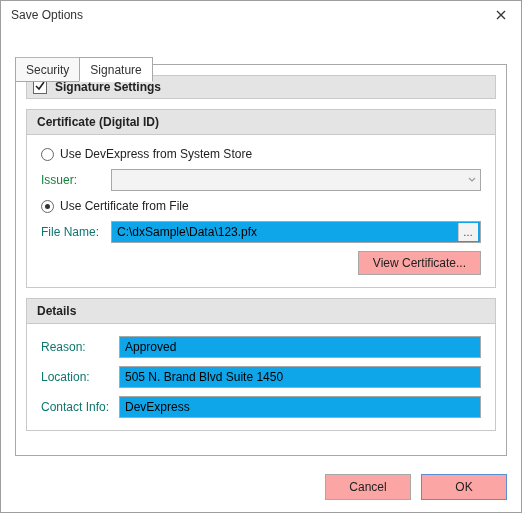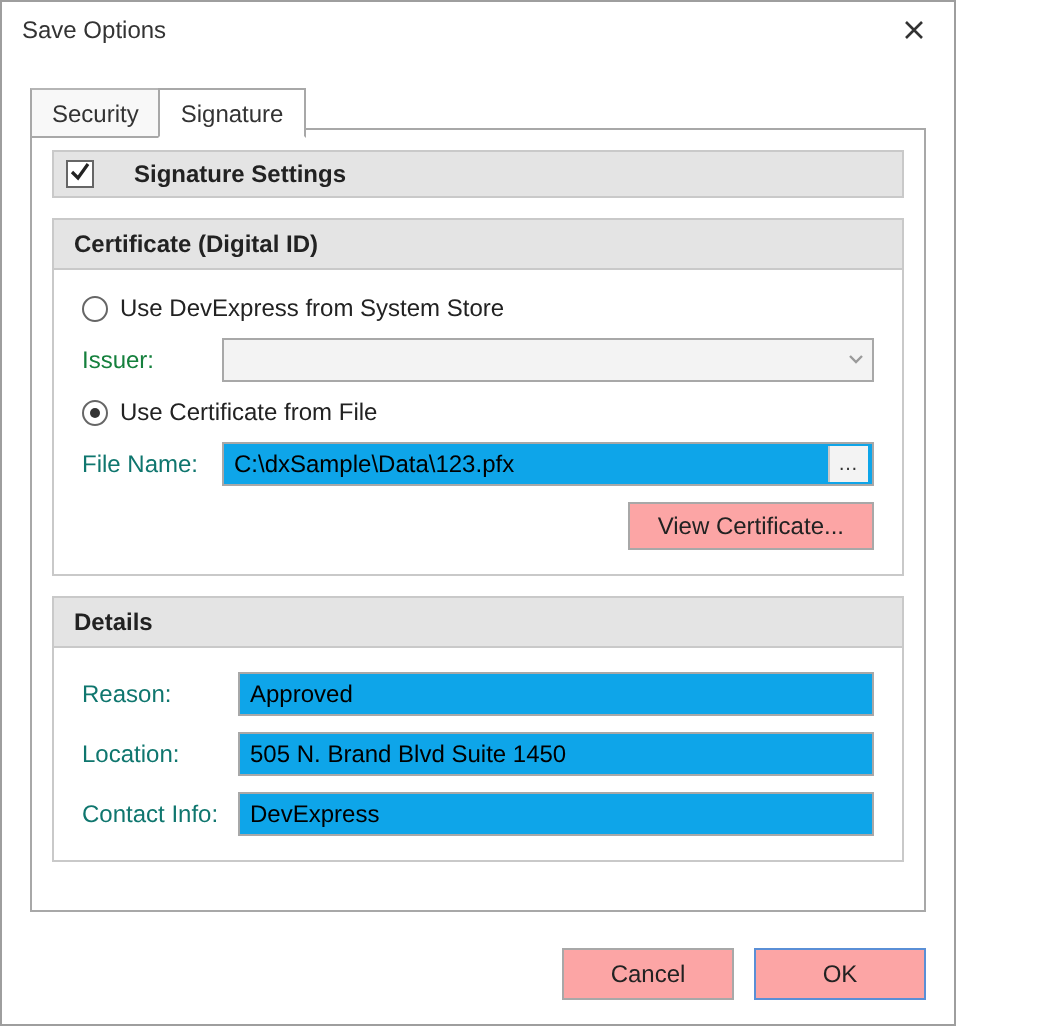--- a/index.html
+++ b/index.html
@@ -7,21 +7,21 @@
   body {
     font-family: "Segoe UI", Tahoma, sans-serif;
     font-size: 12px;
     color: #222;
     background: #fff;
     width: 522px;
     height: 513px;
     overflow: hidden;
   }
   .window {
-    width: 478px;
+    width: 522px;
     height: 513px;
     border: 1px solid #9e9e9e;
     background: #fff;
     display: flex;
     flex-direction: column;
   }
   .titlebar {
     height: 28px;
     display: flex;
     align-items: center;
@@ -36,21 +36,21 @@
   }
   .client {
     flex: 1;
     padding: 10px 14px 8px 14px;
     display: flex;
     flex-direction: column;
   }
   .tabstrip {
     display: flex;
     position: relative;
-    top: 5px;
+    top: 18px;
   }
   .tab {
     border: 1px solid #a8a8a8;
     padding: 5px 10px 4px 10px;
     font-size: 12px;
     background: #f4f4f4;
     color: #333;
     margin-right: -1px;
   }
   .tab.active {
@@ -69,21 +69,21 @@
     display: flex;
     flex-direction: column;
     gap: 10px;
   }
   .settings-header {
     display: flex;
     align-items: center;
     background: #e4e4e4;
     border: 1px solid #c9c9c9;
     padding: 4px 6px;
-    gap: 20px;
+    gap: 8px;
   }
   .settings-header .chk {
     width: 14px; height: 14px;
     border: 1px solid #666;
     background: #fff;
     display: flex; align-items: center; justify-content: center;
   }
   .chk svg { width: 10px; height: 10px; }
   .settings-title { font-weight: bold; }
   .group {

